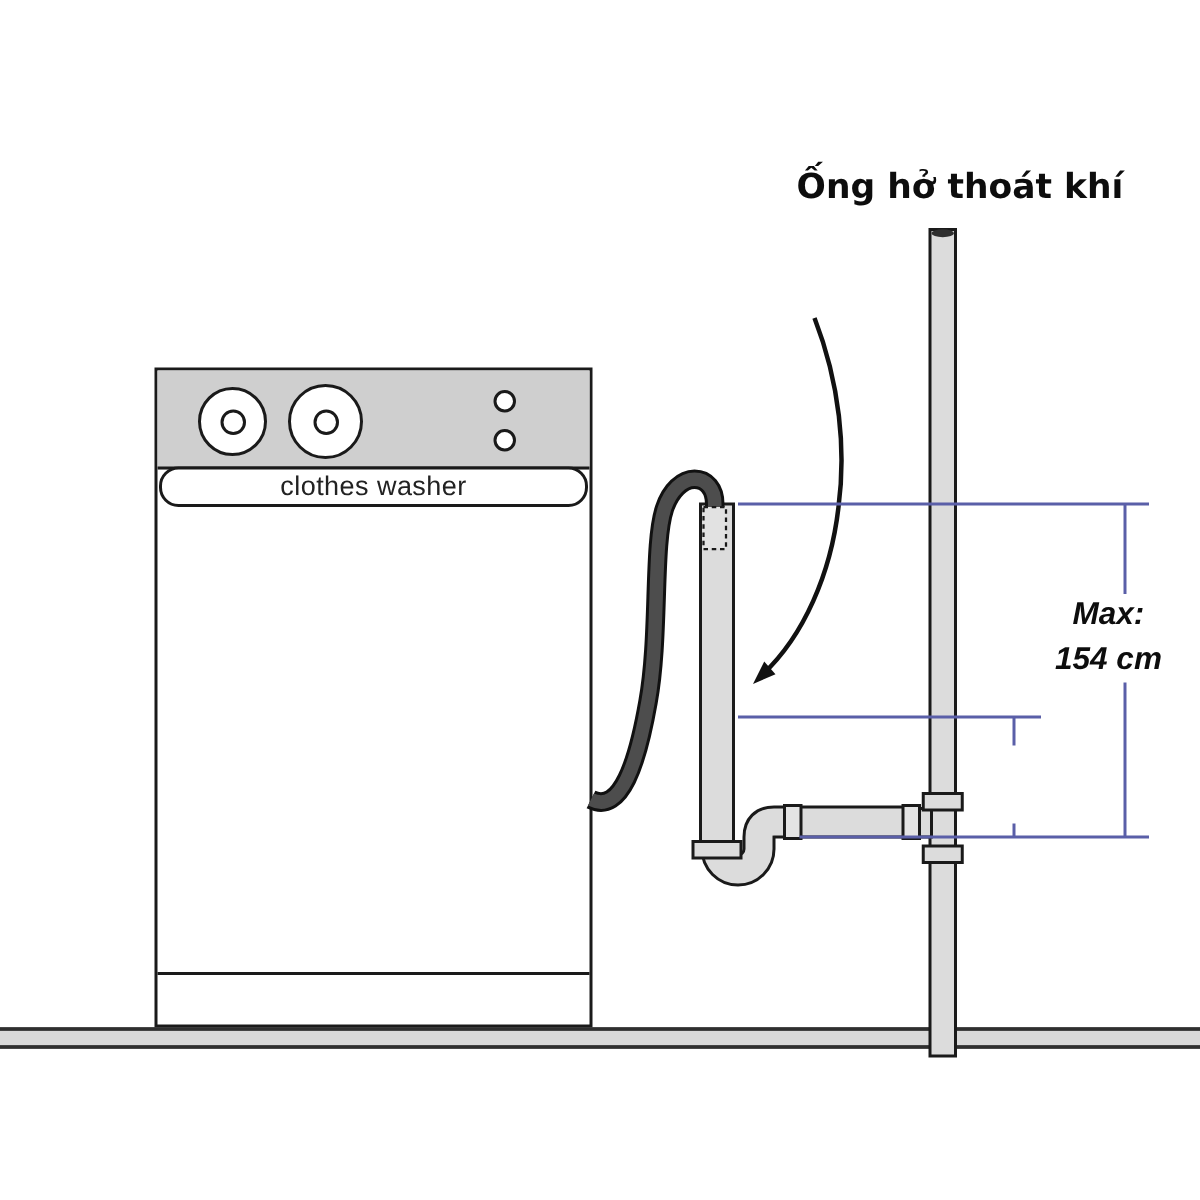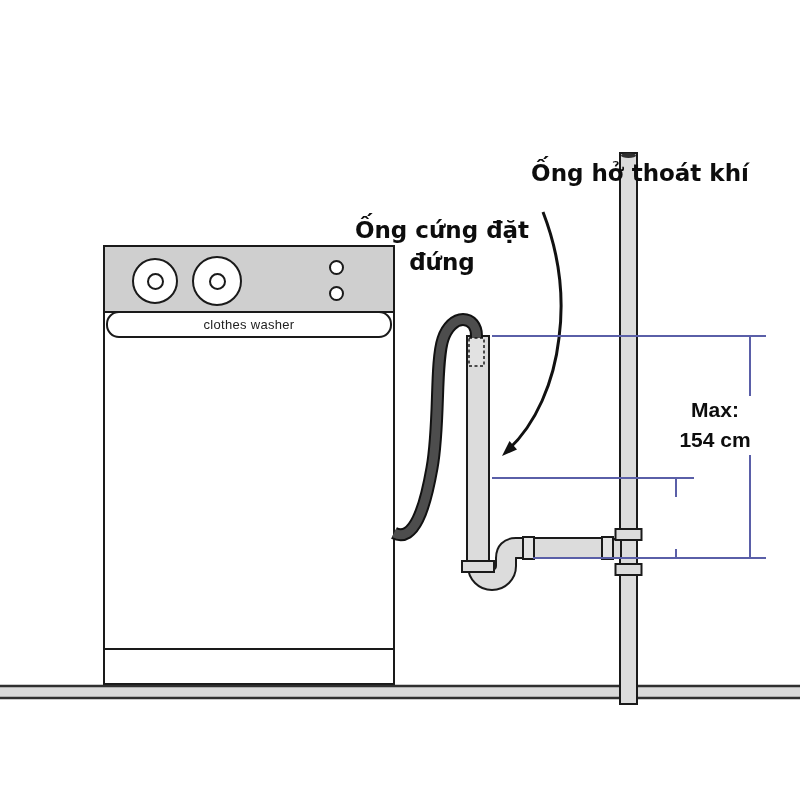--- a/index.html
+++ b/index.html
@@ -12,31 +12,31 @@
           box-sizing:border-box;border:2px solid #1a1a1a;background:#fff;}
   .panel{position:absolute;left:0;top:0;right:0;height:64px;background:#cfcfcf;
          border-bottom:2px solid #1a1a1a;}
   .knob{position:absolute;border:2px solid #1a1a1a;border-radius:50%;background:#fff;
         display:flex;align-items:center;justify-content:center;}
   .knob-inner{width:13px;height:13px;border:2px solid #1a1a1a;border-radius:50%;background:#fff;}
   .pbtn{position:absolute;width:11px;height:11px;border:2px solid #1a1a1a;border-radius:50%;background:#fff;}
   .name-band{position:absolute;left:1px;right:1px;top:64px;height:23px;
              border:2px solid #1a1a1a;border-radius:13px;background:#fff;
              display:flex;align-items:center;justify-content:center;
-             font-size:13px;color:#222;letter-spacing:.3px;}
+             font-size:18px;color:#222;letter-spacing:.3px;}
   .kick-line{position:absolute;left:0;right:0;top:401px;border-top:2px solid #1a1a1a;}
 
   
   .diagram-label{position:absolute;font-weight:bold;color:#0d0d0d;text-align:center;
-                 font-family:"DejaVu Sans","Liberation Sans",sans-serif;margin-top:48px;}
+                 font-family:"DejaVu Sans","Liberation Sans",sans-serif;}
   .lbl-vent{left:498px;top:109px;width:284px;font-size:23px;line-height:32px;}
   .lbl-stand{left:323px;top:166px;width:238px;font-size:23px;line-height:32px;}
   .dim-label{position:absolute;font-weight:bold;color:#0d0d0d;text-align:center;
              font-size:21px;line-height:30px;font-family:"Liberation Sans","DejaVu Sans",sans-serif;}
-  .dim-max{left:672px;top:395px;width:86px;}
+  .dim-max{left:696px;top:395px;width:86px;font-style:italic;}
   .dim-min{left:644px;top:495px;width:86px;}
 </style>
 </head>
 <body>
 
 <div id="stage">
 
   <div class="washer">
     <div class="panel">
       <div class="knob" style="left:27px;top:11px;width:42px;height:42px;">
@@ -88,20 +88,19 @@
       <line x1="492" y1="478" x2="694" y2="478"></line>
       <line x1="533" y1="558" x2="766" y2="558"></line>
       <line x1="750" y1="336" x2="750" y2="396"></line>
       <line x1="750" y1="455" x2="750" y2="558"></line>
       <line x1="676" y1="478" x2="676" y2="497"></line>
       <line x1="676" y1="549" x2="676" y2="558"></line>
     </g>
   </svg>
 
   <div class="diagram-label lbl-vent">Ống hở thoát khí</div>
-  <div class="diagram-label lbl-stand">Ống cứng đặt đứng</div>
 
   <div class="dim-label dim-max">
     <div>Max:</div>
     <div>154 cm</div>
   </div>
 
 </div>
 
 </body></html>

